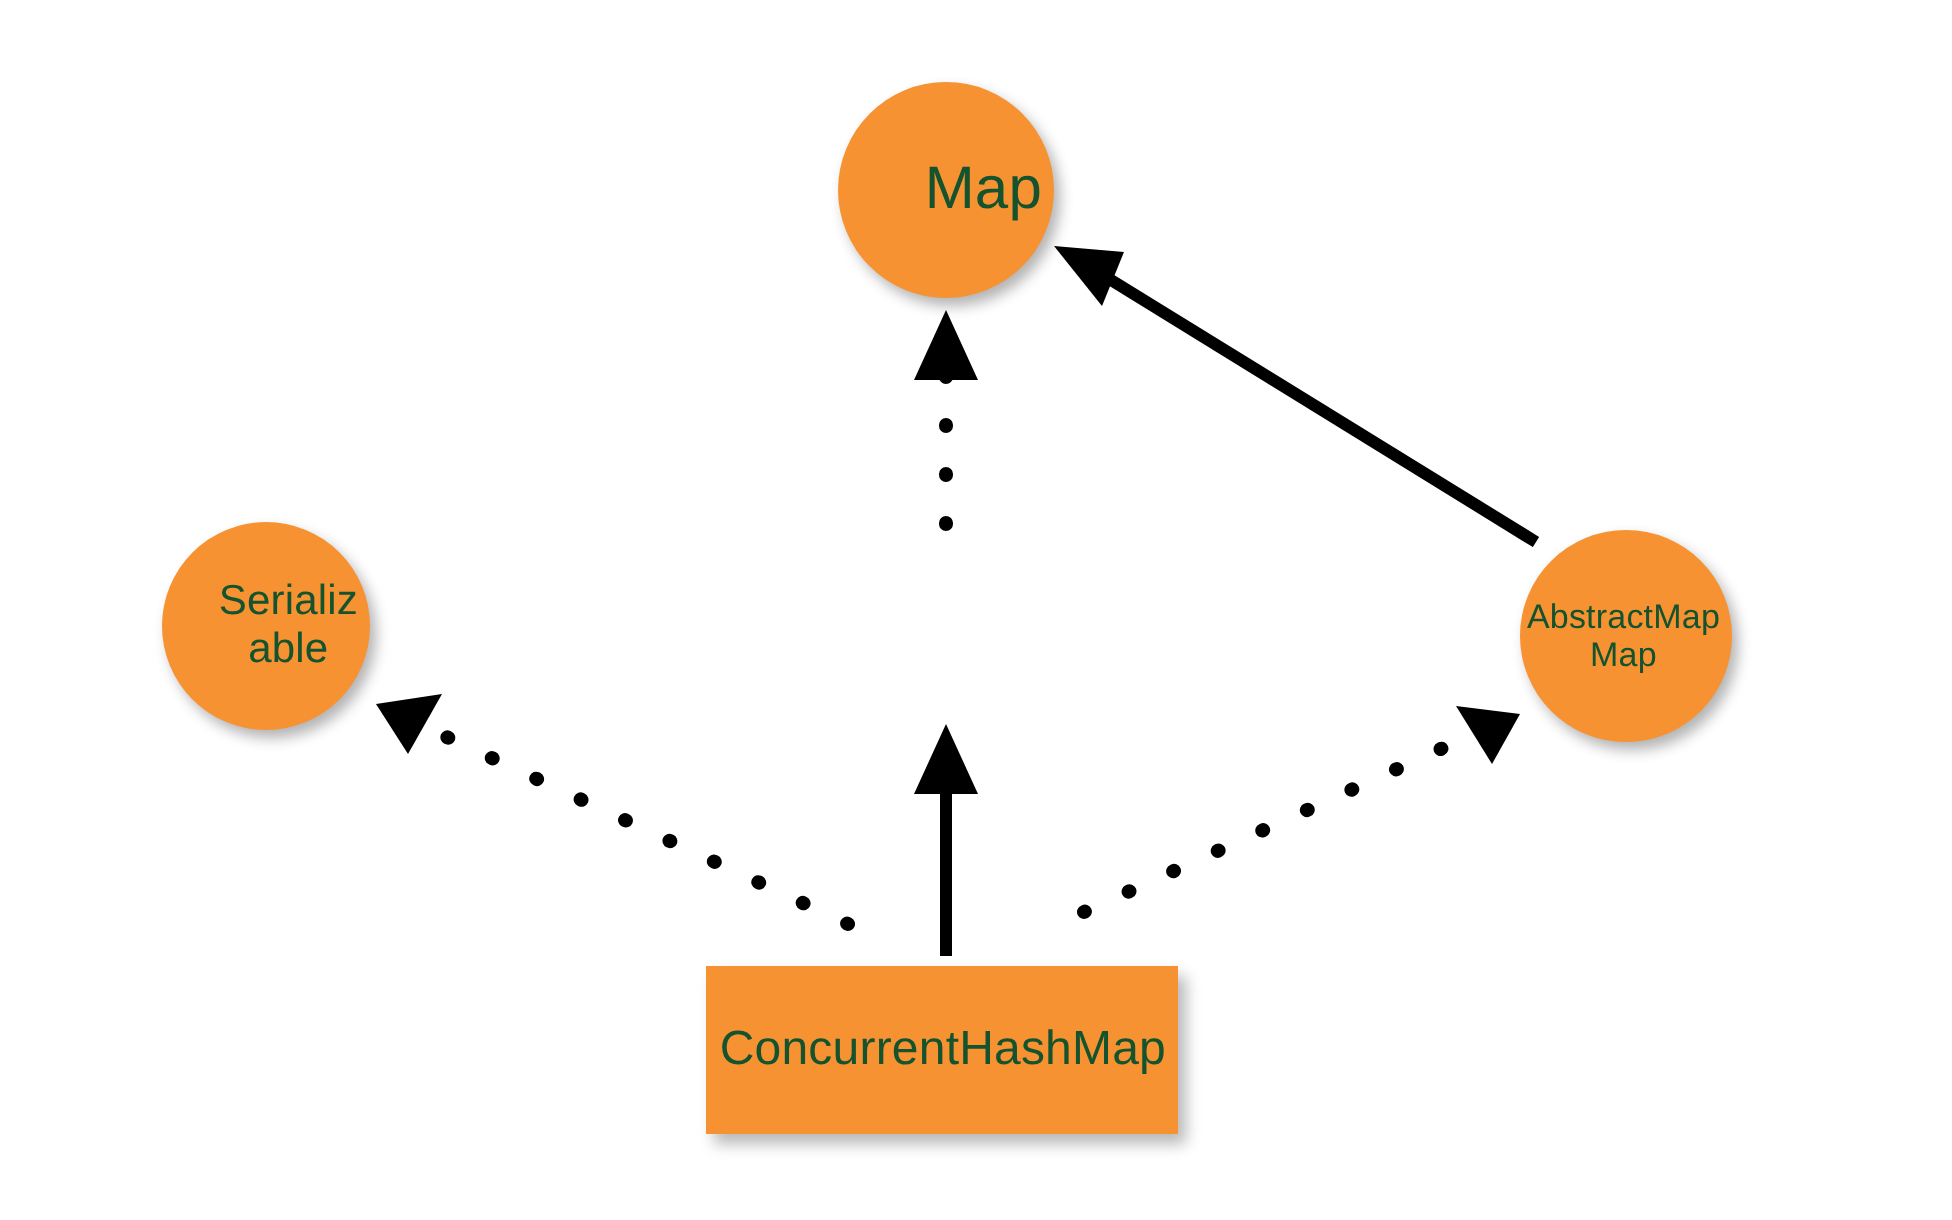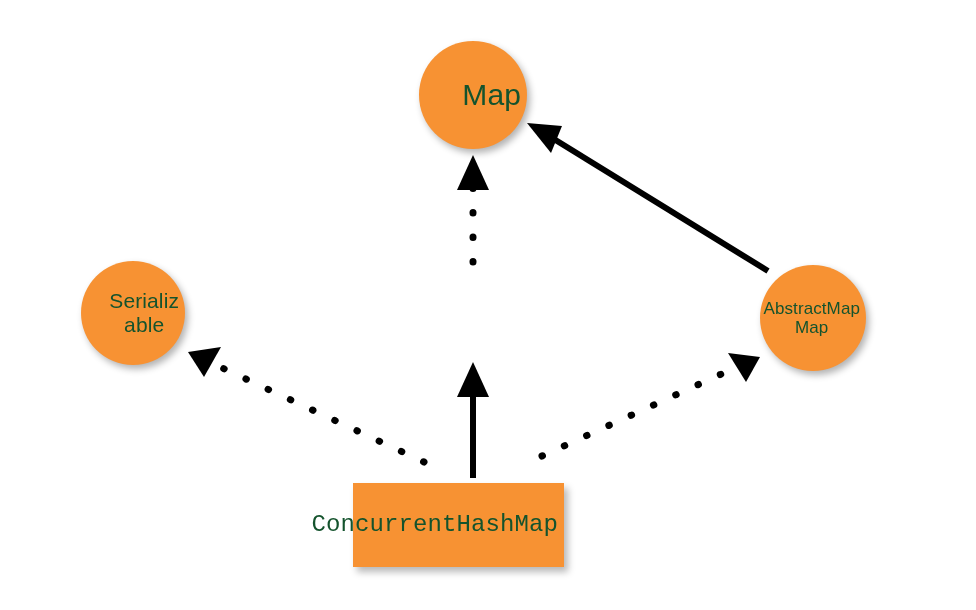--- a/index.html
+++ b/index.html
@@ -48,21 +48,21 @@
     white-space: pre-line;
     padding: 0 6px;
     letter-spacing: 0.1px;
   }
 
   
   #node-map        { left: 419px; top: 41px;  width: 108px; height: 108px; font-size: 30px; }
   #node-serializable { left: 81px;  top: 261px; width: 104px; height: 104px; font-size: 21px; }
   #node-concurrentmap { left: 760px; top: 265px; width: 106px; height: 106px; font-size: 17px; }
   #node-abstractmap  { left: 353px; top: 268px; width: 240px; height: 89px; font-size: 31px; }
-  #node-concurrenthashmap { left: 353px; top: 483px; width: 211px; height: 84px; font-size: 24px; font-family: Liberation Mono, monospace; }
+  #node-concurrenthashmap { left: 353px; top: 483px; width: 236px; height: 84px; font-size: 24px; }
 </style>
 </head>
 <body>
 
 <div id="diagram-canvas">
 
   <svg id="edge-layer" viewBox="0 0 976 610" width="976" height="610" xmlns="http://www.w3.org/2000/svg">
 
     <g>
       <line x1="473" y1="262" x2="473" y2="186" stroke="#000000" stroke-width="7" stroke-linecap="round" stroke-dasharray="0.5 24"></line>

